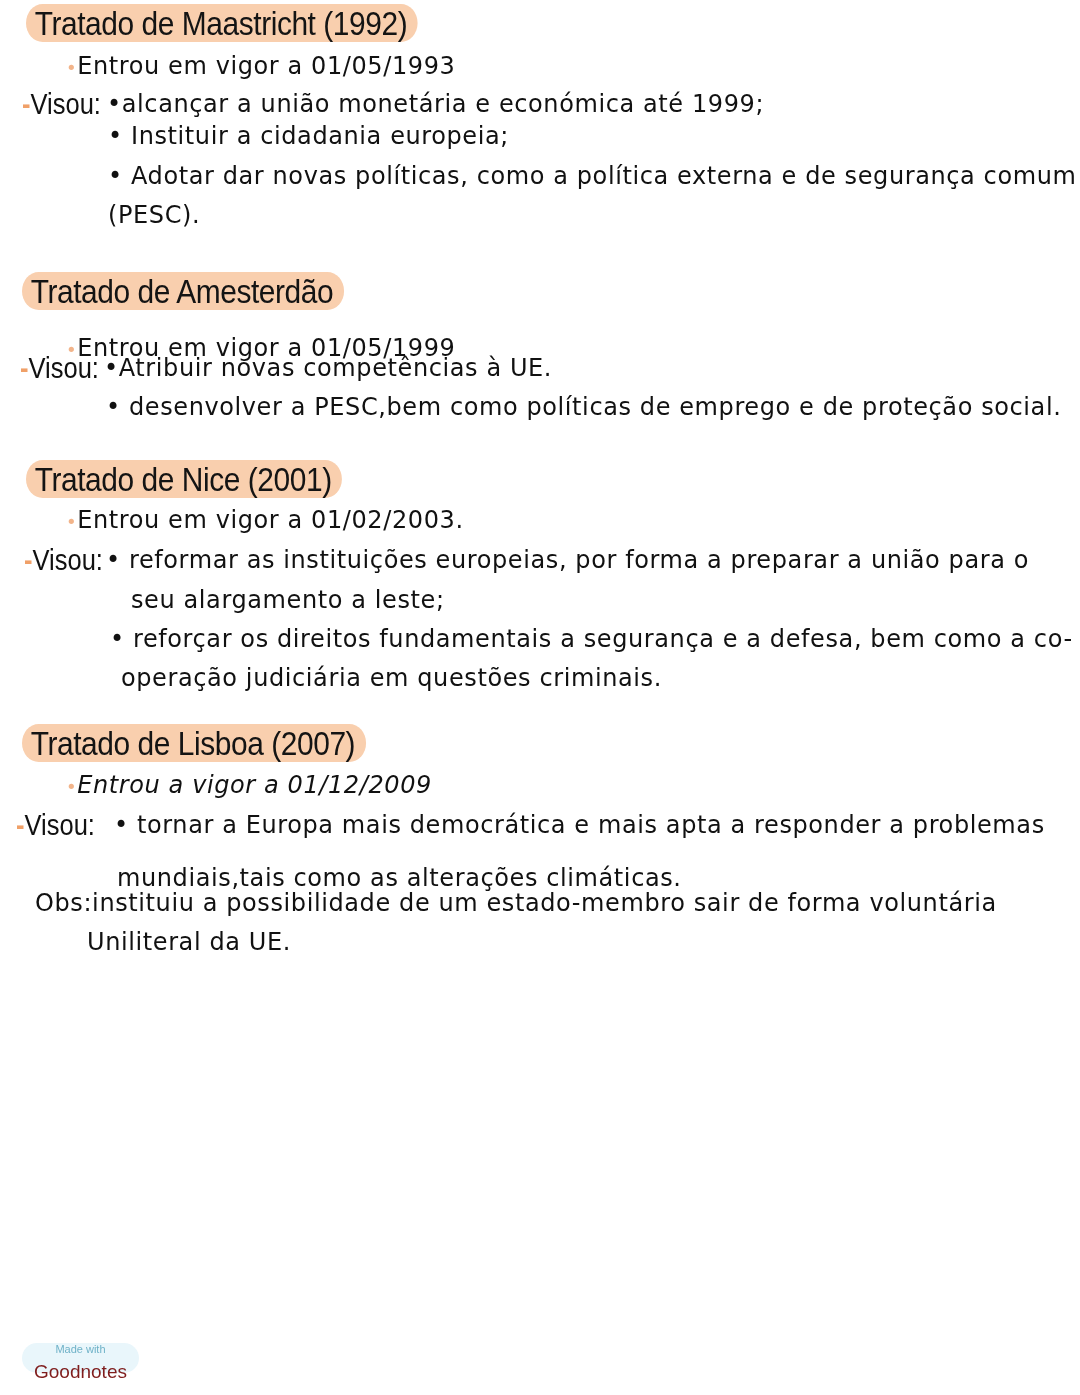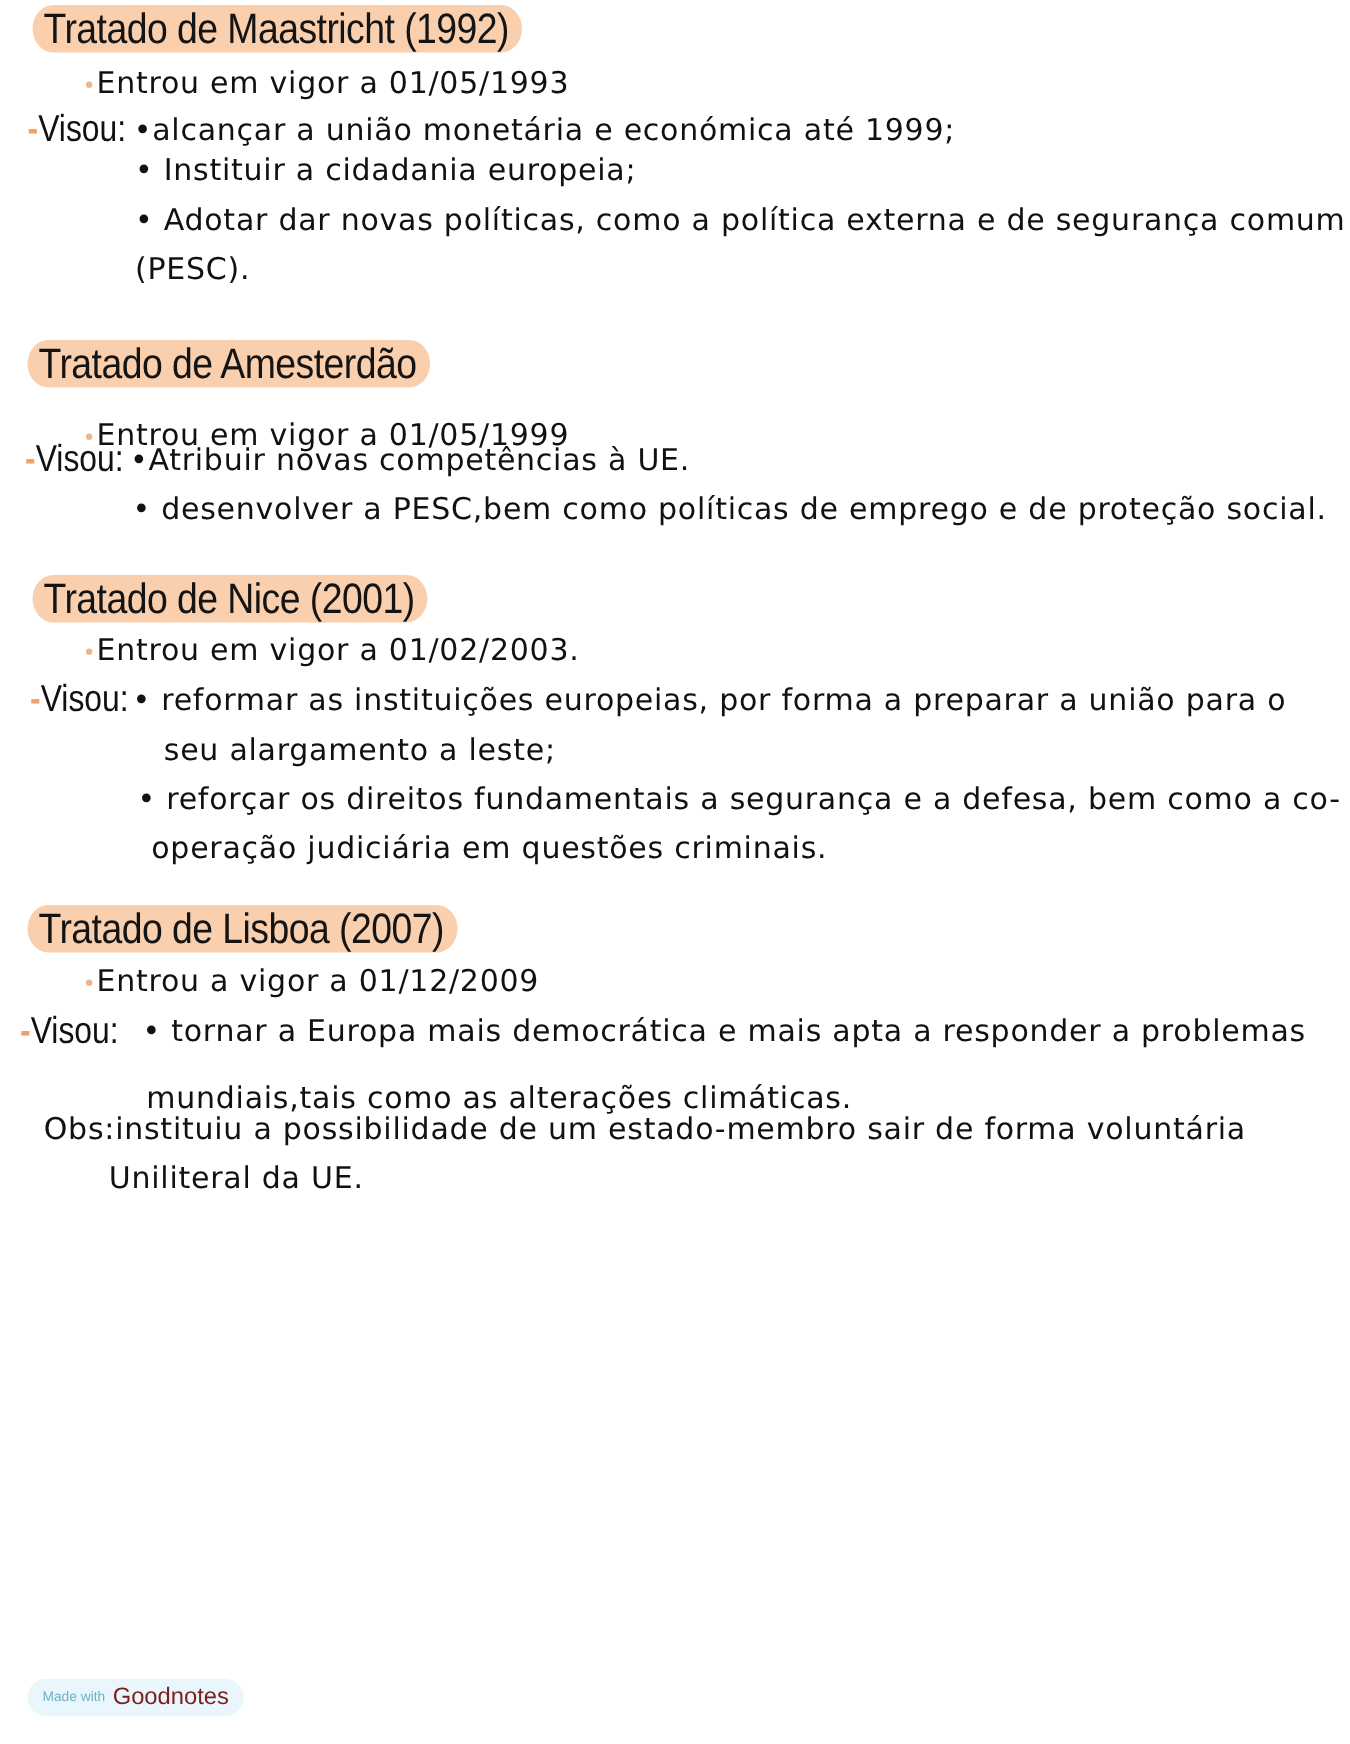--- a/index.html
+++ b/index.html
@@ -21,21 +21,21 @@
     letter-spacing: 0.6px;
   }
   .visou {
     position: absolute; font-family: "Liberation Sans", sans-serif; font-size: 30px; line-height: 32px;
     white-space: nowrap; transform: scaleX(0.85); transform-origin: left center;
   }
   .dash { color: #f0a068; font-weight: bold; }
   .dot { color: #f2b48a; font-size: 18px; }
   .badge {
     position: absolute; left: 22px; top: 1343px; height: 30px; padding: 0 12px;
-    border-radius: 15px; background: #e9f6fb; display: flex; align-items: center; gap: 6px;
+    border-radius: 15px; background: #e9f6fb; display: flex; align-items: center; gap: 6px; flex-direction: column;
   }
   .badge .small { font-family: "Liberation Sans", sans-serif; font-size: 11px; color: #6fb2c8; }
   .badge .brand { font-family: "Liberation Sans", sans-serif; font-size: 19px; color: #7f1d1d; }
 </style>
 </head>
 <body>
 
 <div class="title" style="left:26px; top:4px;">Tratado de Maastricht (1992)</div>
 <div class="line" style="left:66px; top:51px;"><span class="dot">•</span><span>Entrou em vigor a 01/05/1993</span></div>
 <div class="visou" style="left:22px; top:88px;"><span class="dash">-</span><span>Visou:</span></div>
@@ -52,21 +52,21 @@
 
 <div class="title" style="left:26px; top:460px;">Tratado de Nice (2001)</div>
 <div class="line" style="left:66px; top:505px;"><span class="dot">•</span><span>Entrou em vigor a 01/02/2003.</span></div>
 <div class="visou" style="left:24px; top:544px;"><span class="dash">-</span><span>Visou:</span></div>
 <div class="line" style="left:106px; top:545px;">• reformar as instituições europeias, por forma a preparar a união para o</div>
 <div class="line" style="left:131px; top:585px;">seu alargamento a leste;</div>
 <div class="line" style="left:110px; top:624px;text-align:center;">• reforçar os direitos fundamentais a segurança e a defesa, bem como a co-</div>
 <div class="line" style="left:121px; top:663px;">operação judiciária em questões criminais.</div>
 
 <div class="title" style="left:22px; top:724px;">Tratado de Lisboa (2007)</div>
-<div class="line" style="left:66px; top:770px;"><span class="dot">•</span><span>Entrou a vigor a 01/12/2009</span></div>
+<div class="line" style="left:66px; top:770px;font-style:italic;"><span class="dot">•</span><span>Entrou a vigor a 01/12/2009</span></div>
 <div class="visou" style="left:16px; top:809px;"><span class="dash">-</span><span>Visou:</span></div>
 <div class="line" style="left:114px; top:810px;">• tornar a Europa mais democrática e mais apta a responder a problemas</div>
 <div class="line" style="left:117px; top:863px;">mundiais,tais como as alterações climáticas.</div>
 <div class="line" style="left:35px; top:888px;">Obs:instituiu a possibilidade de um estado-membro sair de forma voluntária</div>
 <div class="line" style="left:87px; top:927px;text-align:center;">Uniliteral da UE.</div>
 
 <div class="badge">
   <span class="small">Made with</span>
   <span class="brand">Goodnotes</span>
 </div>

